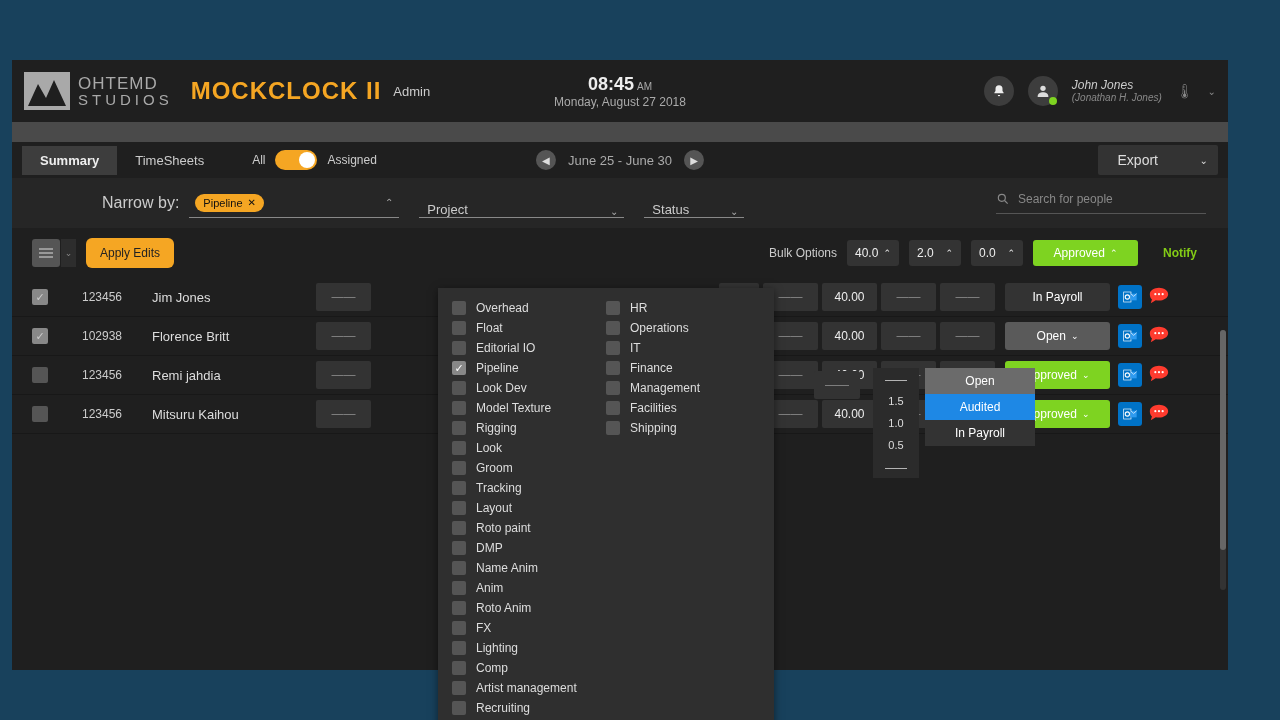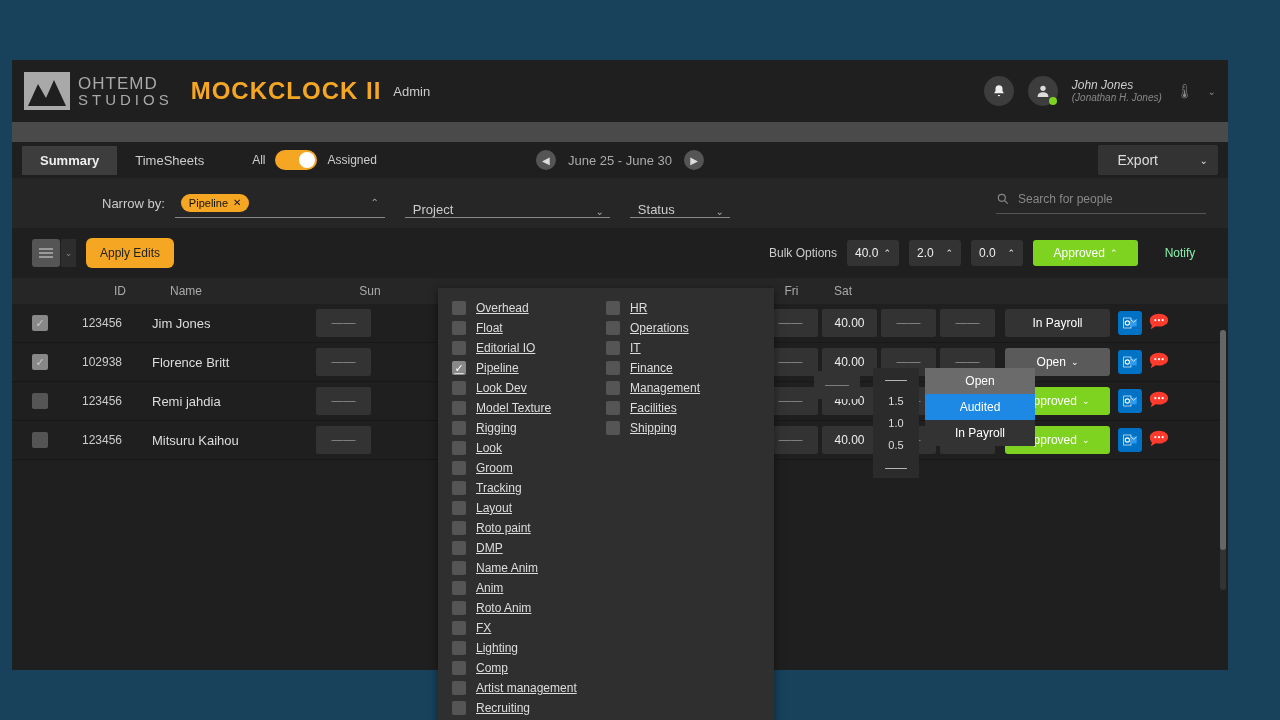--- a/index.html
+++ b/index.html
@@ -36,41 +36,41 @@
   .toggle-group { display:flex; align-items:center; margin-left:30px; font-size:12px; color:#ccc;}
   .toggle-group .switch { width:42px; height:20px; border-radius:10px; background:#f5a623; margin:0 10px; position:relative;}
   .toggle-group .knob { position:absolute; right:2px; top:2px; width:16px; height:16px; border-radius:50%; background:#fff;}
   .daterange { position:absolute; left:50%; transform:translateX(-50%); display:flex; align-items:center; gap:12px; color:#aaa; font-size:13px;}
   .circle-arrow{ width:20px; height:20px; border-radius:50%; background:#555; color:#ddd; display:flex; align-items:center; justify-content:center; font-size:10px; cursor:pointer;}
   .export { margin-left:auto; background:#333; color:#ddd; font-size:14px; padding: 7px 60px 7px 20px; position:relative; border-radius:2px; cursor:pointer;}
   .export-caret{ position:absolute; right:10px; top:50%; transform:translateY(-50%); font-size:10px;}
 
   
   .filter-row { height: 50px; display:flex; align-items:center; padding: 0 10px; background:#262626;}
-  .narrow-label { color:#ccc; font-size:13px; margin-left:80px;}
+  .narrow-label { color:#ccc; font-size:16px; margin-left:80px;}
   .narrow-select { margin-left:10px; width:210px; height:30px; border-bottom:1px solid #888; display:flex; align-items:center; padding:0 6px; position:relative;}
   .tag-pipeline { background:#f5a623; color:#111; font-size:11px; padding:3px 8px; border-radius:10px; display:flex; align-items:center; gap:5px;}
   .tag-x { font-size:10px;}
   .caret-s { position:absolute; right:6px; color:#aaa; font-size:10px;}
   .proj-select, .status-select { position: relative; margin-left:20px; height:30px; border-bottom:1px solid #888; display:flex; align-items:flex-end; padding:0 8px; color:#ccc; font-size:13px;}
   .proj-select { width:205px; }
   .status-select { width:100px; margin-left:20px;}
   .search-box { margin-left:auto; margin-right:12px; display:flex; gap:8px; color:#888; font-size:12px; border-bottom:1px solid #555; width:210px; padding-bottom:4px;}
 
   
   .tool-row { display:flex; align-items:center; padding: 10px; gap:10px; background:#1f1f1f;}
   .menu-btn { width:28px; height:28px; background:#555; color:#888; display:flex; align-items:center; justify-content:center; border-radius:3px;}
   .menu-caret{ width:16px; height:28px; background:#2d2d2d; border-left:1px solid #1f1f1f; color:#888; display:flex; align-items:center; justify-content:center; font-size:9px;}
   .apply-edits { background:#f5a623; color:#222; padding:8px 14px; font-size:12px; border-radius:6px; font-weight:500; cursor:pointer;}
   .bulk-label { margin-left:auto; color:#ccc; font-size:12px;}
   .pill { height:26px; background:#333; color:#eee; font-size:12px; display:flex; align-items:center; padding:0 8px; border-radius:3px; gap:5px; position:relative; cursor:pointer;}
   .pill .caret{ font-size:9px;}
   .pill.bulk3{ width:52px; justify-content:space-between;}
   .pill.approved { background:#7ed321; color:#fff; }
-  .notify-head { color:#86efac; font-size:12px; width:64px; text-align:center; }
+  .notify-head { color:#84cc16; font-size:12px; width:64px; text-align:center;font-weight:bold; }
 
   
   .tbl-head { display:flex; padding: 6px 10px; color:#aaa; font-size:12px; background:#262626;}
   .tbl-head .c-chk{ width:40px;}
   .tbl-head .c-id{ width:80px; text-align:center;}
   .tbl-head .c-name{ width:150px;}
   .tbl-head .c-day{ width:60px; text-align:center;}
 
   
   .tbl-body .row { display:flex; align-items:center; padding:5px 10px; background:#1f1f1f; border-bottom:1px solid #181818;}
@@ -85,21 +85,21 @@
   .status-btn { width:105px; height:28px; margin-left:8px; font-size:12px; color:#fff; display:flex; align-items:center; justify-content:center; border-radius:3px; gap:5px; cursor:pointer;}
   .status-approved{ background:#7ed321;}
   .status-open{ background:#5a5a5a;}
   .status-inpayroll{ background:#333;}
   .notify-col{ display:flex; gap:6px; margin-left:8px;}
   .out-icn{ width:24px; height:24px; background:#0072c6; border-radius:3px; display:flex; align-items:center; justify-content:center;}
   .chat-icn{ width:22px; height:22px; color:#ff3b2e; display:flex; align-items:center; justify-content:center;}
 
   
   .proj-dropdown { position:absolute; left:426px; top:228px; width:336px; background:#2f2f2f; padding:10px 14px; display:flex; font-size:12px; color:#ddd; z-index:50; box-shadow:0 2px 8px rgba(0,0,0,.5);}
-  .proj-col { flex:1;text-decoration:underline;}
+  .proj-col { flex:1;}
   .proj-item { display:flex; align-items:center; gap:10px; padding:3px 0;}
   .proj-item .chk { width:14px; height:14px; background:#555;}
   .proj-item.sel .chk { background:#888; color:#fff;}
 
   
   .bulk-open { position:absolute; right:193px; top:308px; width:110px; z-index:60; font-size:12px;}
   .bo-item { height:26px; display:flex; align-items:center; justify-content:center; color:#fff; cursor:pointer;}
   .bo-open{ background:#6b6b6b;}
   .bo-aud { background:#1e88e5;}
   .bo-pay { background:#333;}
@@ -120,20 +120,24 @@
       <svg viewBox="0 0 46 38">
           <polygon points="4,34 14,12 22,26 30,8 42,34" fill="#1f1f1f"></polygon>
         </svg>
     </div>
     <div class="logo-text">
       <span>OHTEMD</span>
       <span class="line2">STUDIOS</span>
     </div>
     <div class="app-title">MOCKCLOCK II</div>
     <div class="admin-label">Admin</div>
+    <div class="clock">
+      <div><span class="clock-time">08:45</span><span class="clock-ampm">AM</span></div>
+      <div class="clock-date">Monday, August 27 2018</div>
+    </div>
     <div class="header-right">
       <div class="bell">
         <svg width="14" height="14" viewBox="0 0 24 24" fill="#eee">
             <path d="M12 2a6 6 0 00-6 6v4l-2 3v1h16v-1l-2-3V8a6 6 0 00-6-6zM10 19a2 2 0 004 0h-4z"></path>
           </svg>
       </div>
       <div class="avatar">
         <svg width="16" height="16" viewBox="0 0 24 24" fill="#ddd">
             <circle cx="12" cy="8" r="4"></circle>
             <path d="M4 20c0-4 4-6 8-6s8 2 8 6v1H4v-1z"></path>
@@ -225,29 +229,20 @@
         <span>0.0</span>
         <span class="caret">⌃</span>
       </div>
     <div class="pill approved" style="width:105px; justify-content:center;">
         <span>Approved</span>
         <span class="caret">⌃</span>
       </div>
     <span class="notify-head">Notify</span>
   </div>
 
-  <div class="tbl-head" style="padding-left:28px;">
-    <div class="c-chk"></div>
-    <div class="c-id">ID</div>
-    <div class="c-name" style="padding-left:10px;">Name</div>
-    <div class="c-day" style="margin-left:30px;">Sun</div>
-    <div style="width:370px;"></div>
-    <div class="c-day" style="width:43px;">Fri</div>
-    <div class="c-day">Sat</div>
-  </div>
 
   <div class="tbl-body" id="tbl-body">
       <div class="row">
         <div class="c-chk" style="padding-left:10px;">
           <span class="chk on">✓</span>
         </div>
         <div class="c-id">123456</div>
         <div class="c-name" style="padding-left:10px;">Jim Jones</div>
         <div class="c-days" style="margin-left:22px;">
           <div class="cell empty">——</div>

